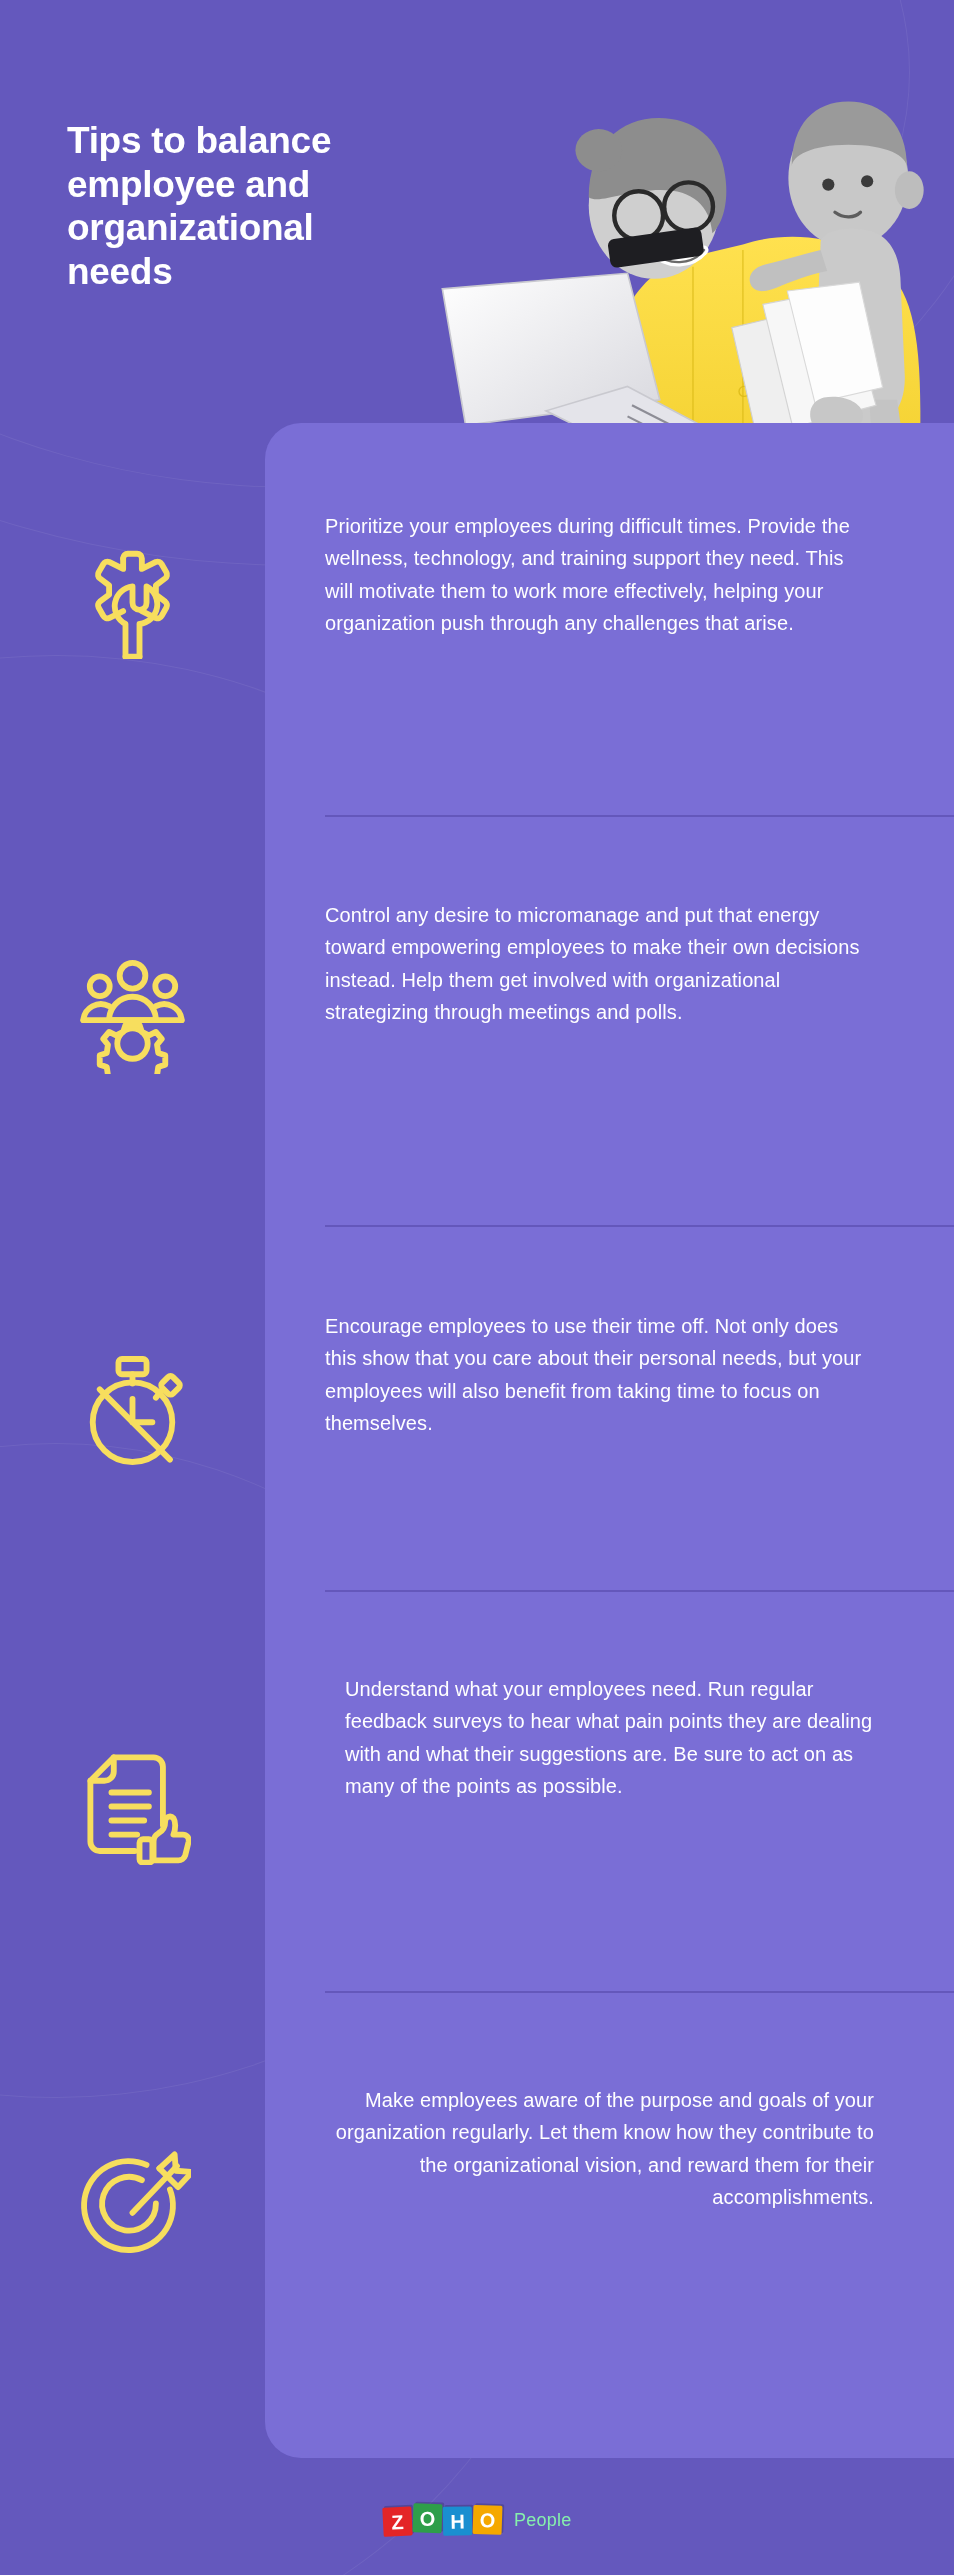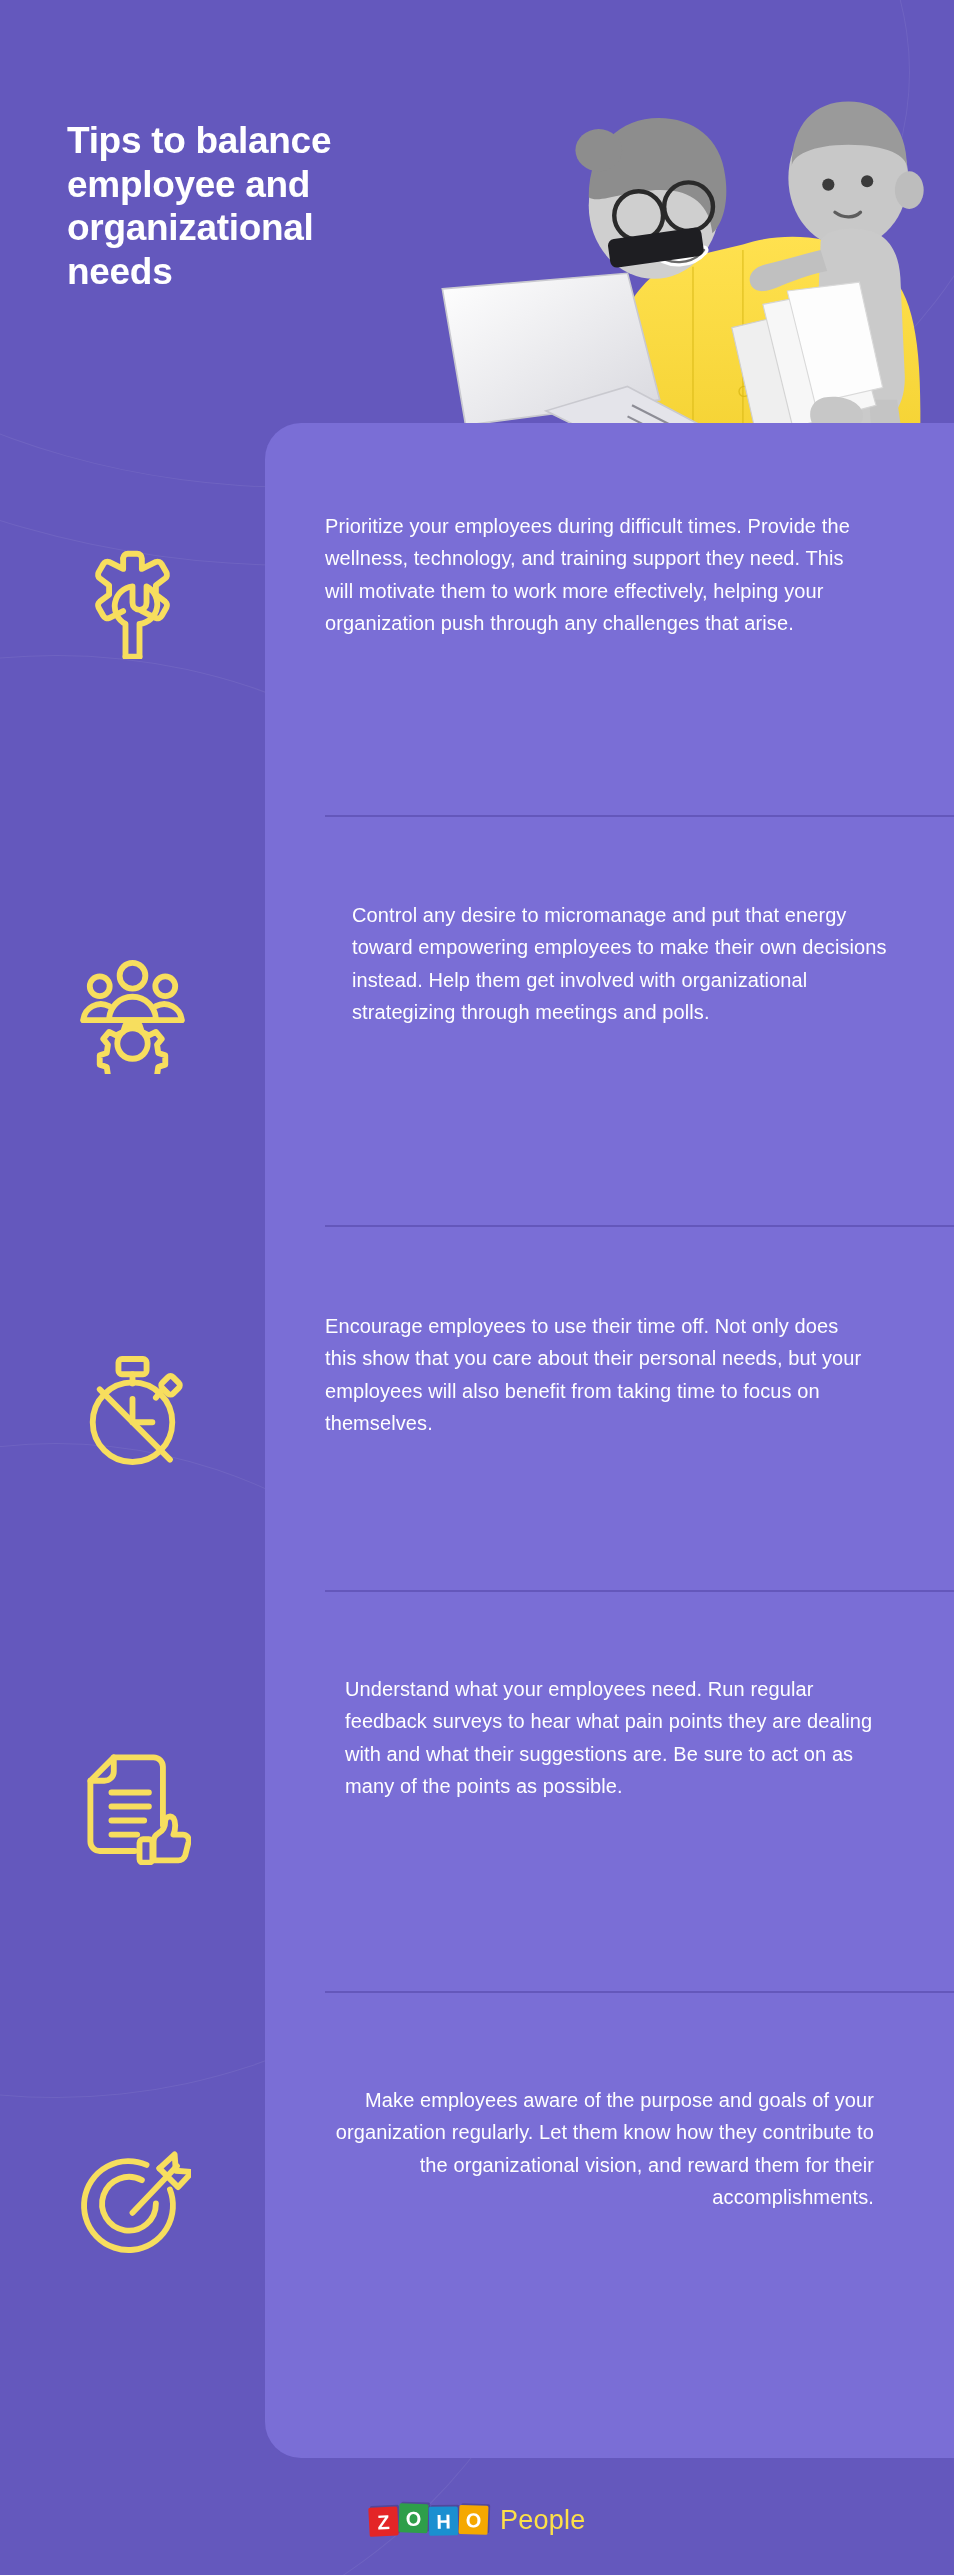--- a/index.html
+++ b/index.html
@@ -159,22 +159,22 @@
     font-weight: bold;
     line-height: 1;
     border-radius: 1.7px;
     box-shadow: 1.7px -1.7px 0 0 rgba(0,0,0,0.18);
   }
   .zb-z { background: #e42527; transform: translateY(1.1px) rotate(-3deg); }
   .zb-o1 { background: #2e9e4a; transform: translateY(-2.2px) rotate(2deg); }
   .zb-h { background: #1a8fd0; transform: translateY(0.6px) rotate(-1deg); }
   .zb-o2 { background: #f5a800; transform: translateY(-0.6px) rotate(2deg); }
   .brand-word {
-    color: #fde047;
-    font-size: 27px;
+    color: #86efac;
+    font-size: 18px;
     font-weight: normal;
     letter-spacing: 0.2px;
   }
 </style>
 </head>
 <body>
 
 <div id="infographic">
 
   <div class="bg-swoosh swoosh-a"></div>
@@ -313,21 +313,21 @@
       <path class="icon-stroke" d="M73 20 l15 15"></path>
     </svg>
   </div>
 
   <div class="tip-row">
     <div class="tip-text" style="left:325px; top:488px;margin-top:22px;">Prioritize your employees during difficult times. Provide the wellness, technology, and training support they need. This will motivate them to work more effectively, helping your organization push through any challenges that arise.</div>
   </div>
   <div class="divider" style="left:325px; top:815px;"></div>
 
   <div class="tip-row">
-    <div class="tip-text" style="left:325px; top:899px;margin-left:27px;">Control any desire to micromanage and put that energy toward empowering employees to make their own decisions instead. Help them get involved with organizational strategizing through meetings and polls.</div>
+    <div class="tip-text" style="left:325px; top:899px;">Control any desire to micromanage and put that energy toward empowering employees to make their own decisions instead. Help them get involved with organizational strategizing through meetings and polls.</div>
   </div>
   <div class="divider" style="left:325px; top:1225px;"></div>
 
   <div class="tip-row">
     <div class="tip-text" style="left:325px; top:1310px;">Encourage employees to use their time off. Not only does this show that you care about their personal needs, but your employees will also benefit from taking time to focus on themselves.</div>
   </div>
   <div class="divider" style="left:325px; top:1590px;"></div>
 
   <div class="tip-row">
     <div class="tip-text" style="left:325px; top:1673px;margin-left:20px;">Understand what your employees need. Run regular feedback surveys to hear what pain points they are dealing with and what their suggestions are. Be sure to act on as many of the points as possible.</div>

